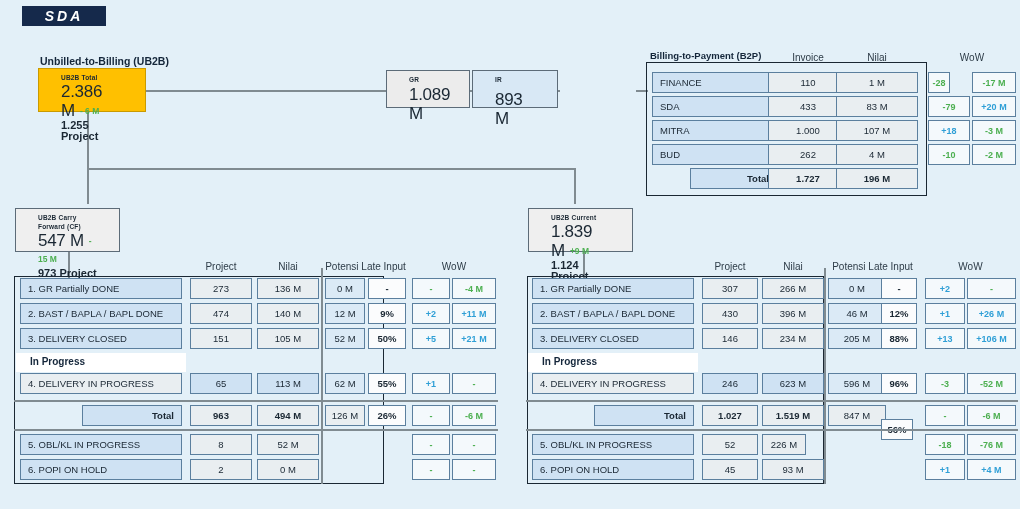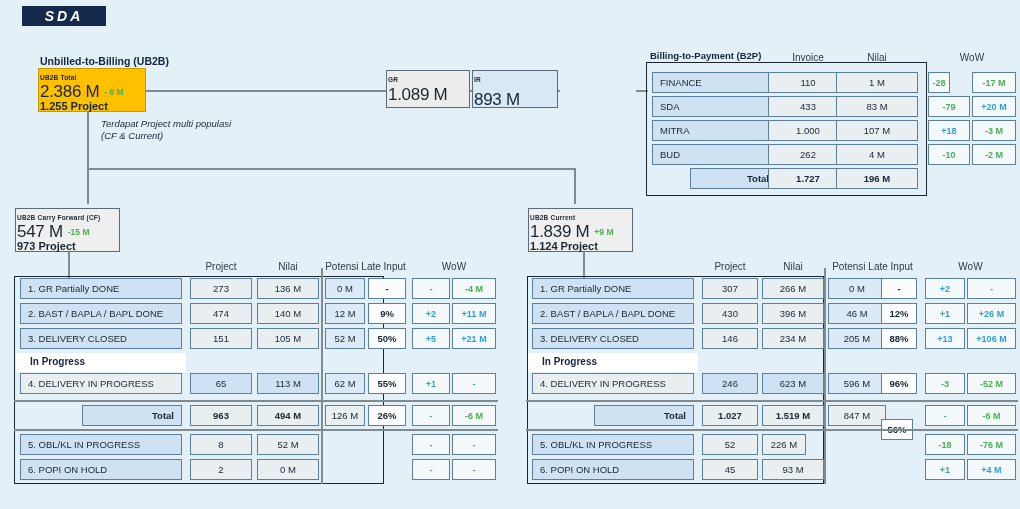--- a/index.html
+++ b/index.html
@@ -23,21 +23,21 @@
 
   
   .ln{position:absolute;background:#808b91;}
   .lnh{height:1.5px;}
   .lnv{width:1.5px;}
 
   
   .sect-title{position:absolute;font-size:10.5px;font-weight:bold;color:#14263a;white-space:nowrap;}
 
   
-  .kpi{position:absolute;box-sizing:border-box;border:1.5px solid #5c6b78;padding:4px 1px;}
+  .kpi{position:absolute;box-sizing:border-box;border:1.5px solid #5c6b78;padding:4px 22px;}
   .kpi .lbl{font-size:6.5px;font-weight:bold;letter-spacing:.2px;line-height:9px;color:#1a2733;}
   .kpi .big{font-size:17px;font-weight:400;line-height:19px;letter-spacing:-.3px;}
   .kpi .delta{font-size:8.5px;font-weight:bold;margin-left:5px;vertical-align:2px;}
   .kpi .sub{font-size:11px;line-height:11px;font-weight:bold;}
   .kpi-orange{background:#ffc000;border-color:#c99a00;}
   .kpi-gray{background:#ececec;}
   .kpi-blue{background:#d8e8f5;}
   .kpi-white{background:#efefef;}
   .g{color:#4caf50;}
 
@@ -86,24 +86,20 @@
   <div class="ln lnv" style="left:583px;top:252px;height:26px;"></div>
 
   <div class="sect-title" style="left:40px;top:55px;">Unbilled-to-Billing (UB2B)</div>
 
   <div class="kpi kpi-orange" id="ub2b-total" style="left:38px;top:68px;width:108px;height:44px;">
     <div class="lbl">UB2B Total</div>
     <div><span class="big">2.386 M</span><span class="delta g">- 6 M</span></div>
     <div class="sub">1.255 Project</div>
   </div>
 
-  <div style="position:absolute;left:101px;top:118px;font-size:9.5px;font-style:italic;line-height:12px;color:#1a2733;">
-    <div>Terdapat Project multi populasi</div>
-    <div>(CF &amp; Current)</div>
-  </div>
 
   <div class="kpi kpi-gray" style="left:386px;top:70px;width:84px;height:38px;">
     <div class="lbl">GR</div>
     <div class="big" style="margin-top:1px;">1.089 M</div>
   </div>
 
   <div class="kpi kpi-blue" style="left:472px;top:70px;width:86px;height:38px;">
     <div class="lbl">IR</div>
     <div class="big" style="margin-top:6px;">893 M</div>
   </div>

